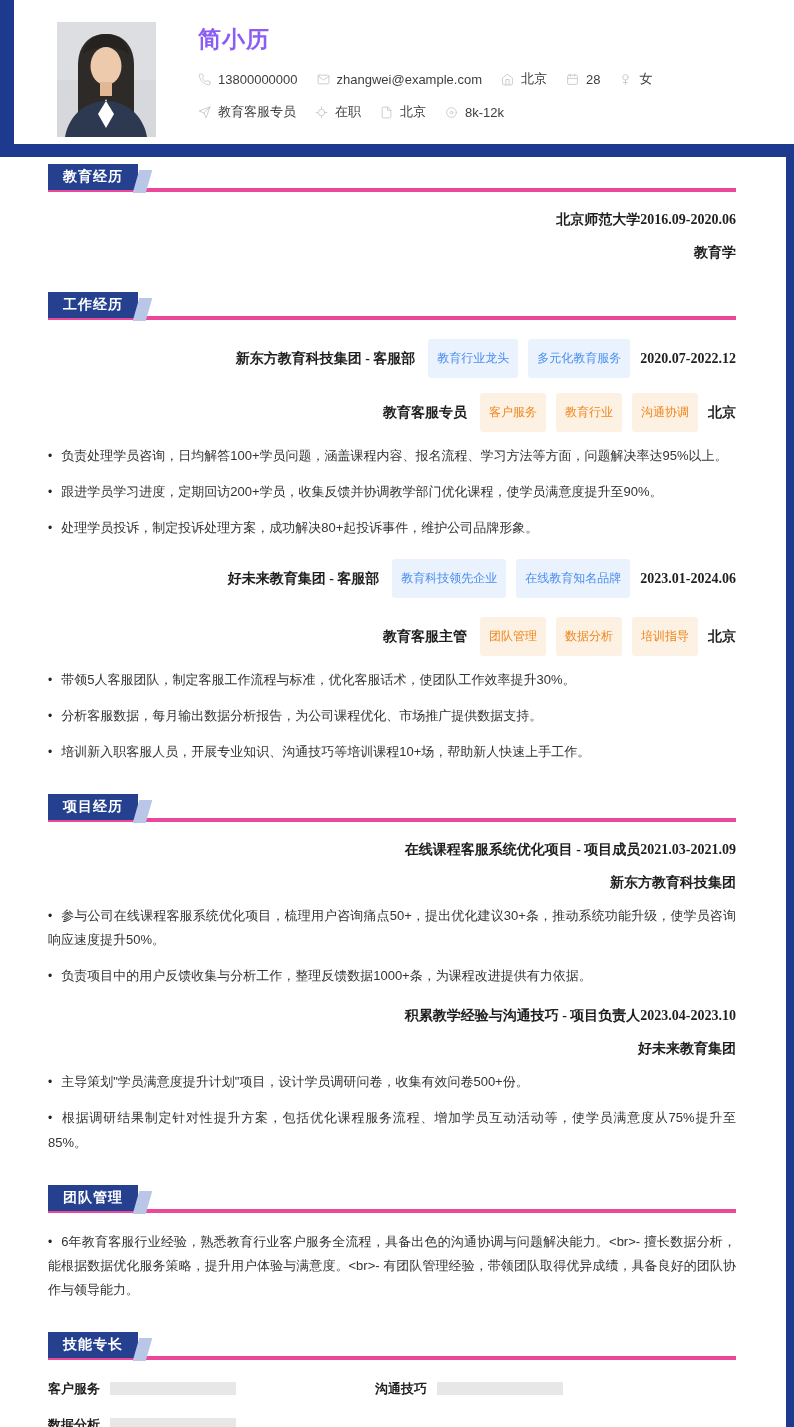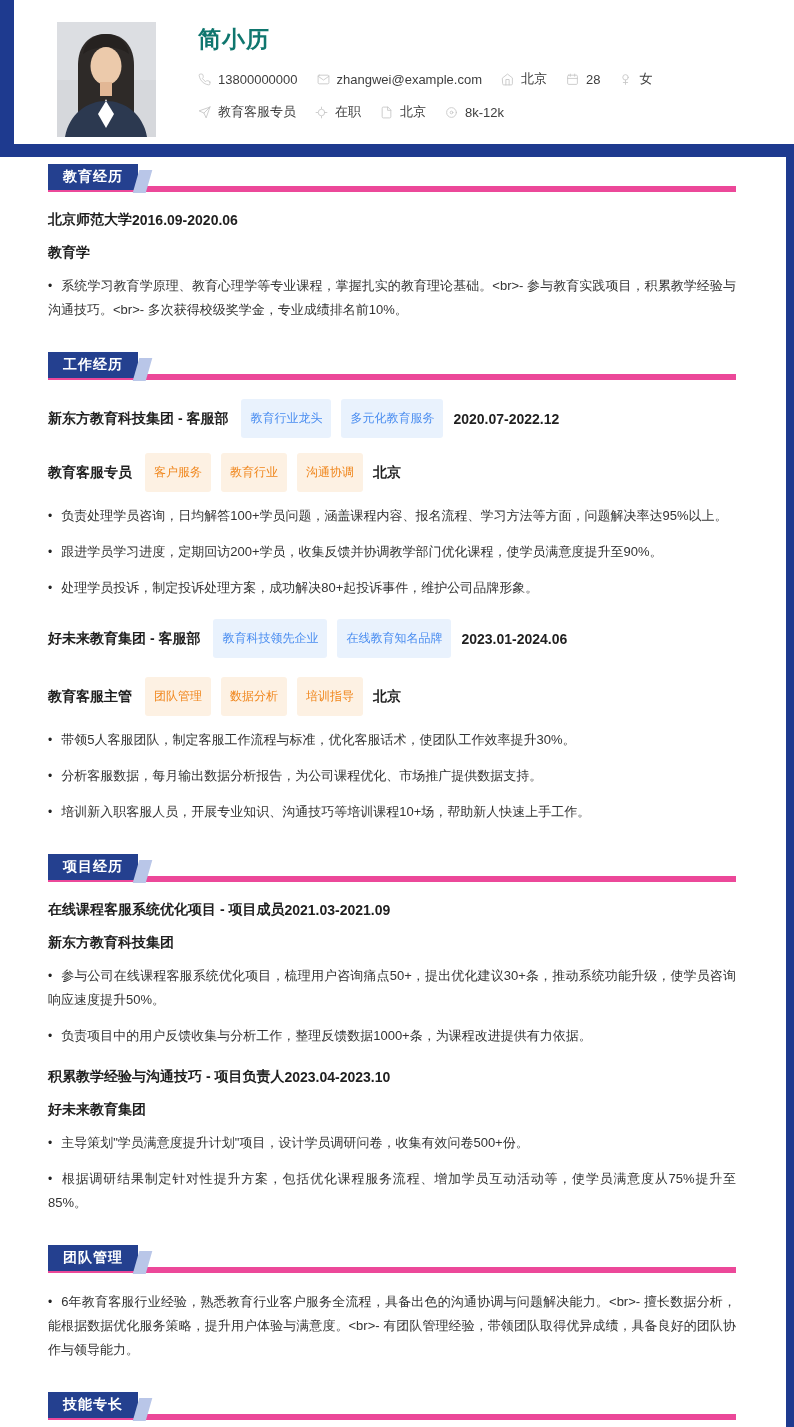--- a/index.html
+++ b/index.html
@@ -13,38 +13,38 @@
 
   
   .frame-left  { position:absolute; left:0; top:0; width:14px; height:157px; background:#1e3a8f; }
   .frame-band  { position:absolute; left:0; top:144px; width:794px; height:13px; background:#1e3a8f; }
   .frame-right { position:absolute; right:0; top:144px; width:8px; height:1283px; background:#1e3a8f; }
 
   
   .header { position:relative; height:144px; padding:22px 0 0 57px; display:flex; }
   .photo { width:99px; height:115px; flex:0 0 99px; overflow:hidden; background:#d6d8dc; }
   .header-info { margin-left:42px; padding-top:2px; }
-  .name { font-size:23px; font-weight:700; color:#0f766e; letter-spacing:1px; }
+  .name { font-size:23px; font-weight:700; color:#8b5cf6; letter-spacing:1px; }
   .contact-row { display:flex; align-items:center; margin-top:15px; font-size:13px; color:#3d3d3d; }
   .contact-item { display:flex; align-items:center; margin-right:19px; }
   .contact-item .ic { display:inline-flex; margin-right:7px; }
   .ic svg { width:13px; height:13px; stroke:#c6c6c6; fill:none; stroke-width:1.6; stroke-linecap:round; stroke-linejoin:round; }
 
   
   .main { padding:0 58px 10px 48px; }
   .section { margin-top:30px; }
   .section.first { margin-top:20px; }
 
-  .sec-head { position:relative; border-bottom:6px solid #ec4899; height:28px; }
+  .sec-head { position:relative; border-bottom:4px solid #ec4899; height:28px; }
   .sec-badge { position:relative; display:inline-flex; align-items:center; height:26px; padding:0 15px;
                background:#24408f; color:#fff; font-size:14px; font-weight:700; letter-spacing:1px; }
   .sec-badge::after { content:""; position:absolute; top:6px; right:-11px; bottom:-3px; width:13px;
                       background:#b9c6e8; transform:skewX(-16deg); }
 
-  .entry-row { display:flex; justify-content:flex-start; align-items:center; margin-top:19px; }
+  .entry-row { display:flex; justify-content:flex-end; align-items:center; margin-top:19px;font-family:Liberation Serif, serif; }
   .entry-left { display:flex; align-items:center; }
   .entry-title { font-size:14px; font-weight:700; color:#1f1f1f; white-space:nowrap; }
   .entry-date, .entry-loc { font-size:14px; font-weight:700; color:#1f1f1f; white-space:nowrap; }
   .tags { display:flex; margin-left:13px; }
   .tag { font-size:12px; padding:11px 9px; border-radius:3px; margin-right:10px; white-space:nowrap; }
   .tag.blue   { color:#4a8df0; background:#e9f2fd; }
   .tag.orange { color:#f0861c; background:#fdf1e3; }
 
   .bullet { margin-top:12px; font-size:13px; line-height:1.85; color:#333; text-align:justify; }
   .bullet .dot { font-size:12px; color:#222; padding-right:9px; }
@@ -183,21 +183,20 @@
       </div>
       <div class="entry-row">
         <div class="entry-left">
           <span class="entry-title">北京师范大学</span>
         </div>
         <span class="entry-date">2016.09-2020.06</span>
       </div>
       <div class="entry-row" style="margin-top:15px">
         <span class="entry-title">教育学</span>
       </div>
-      <p class="bullet"><span class="dot">•</span><span>系统学习教育学原理、教育心理学等专业课程，掌握扎实的教育理论基础。&lt;br&gt;- 参与教育实践项目，积累教学经验与沟通技巧。&lt;br&gt;- 多次获得校级奖学金，专业成绩排名前10%。</span></p>
     </div>
 
     <div class="section">
       <div class="sec-head">
         <span class="sec-badge">工作经历</span>
       </div>
 
       <div>
         <div class="entry-row">
           <div class="entry-left">

